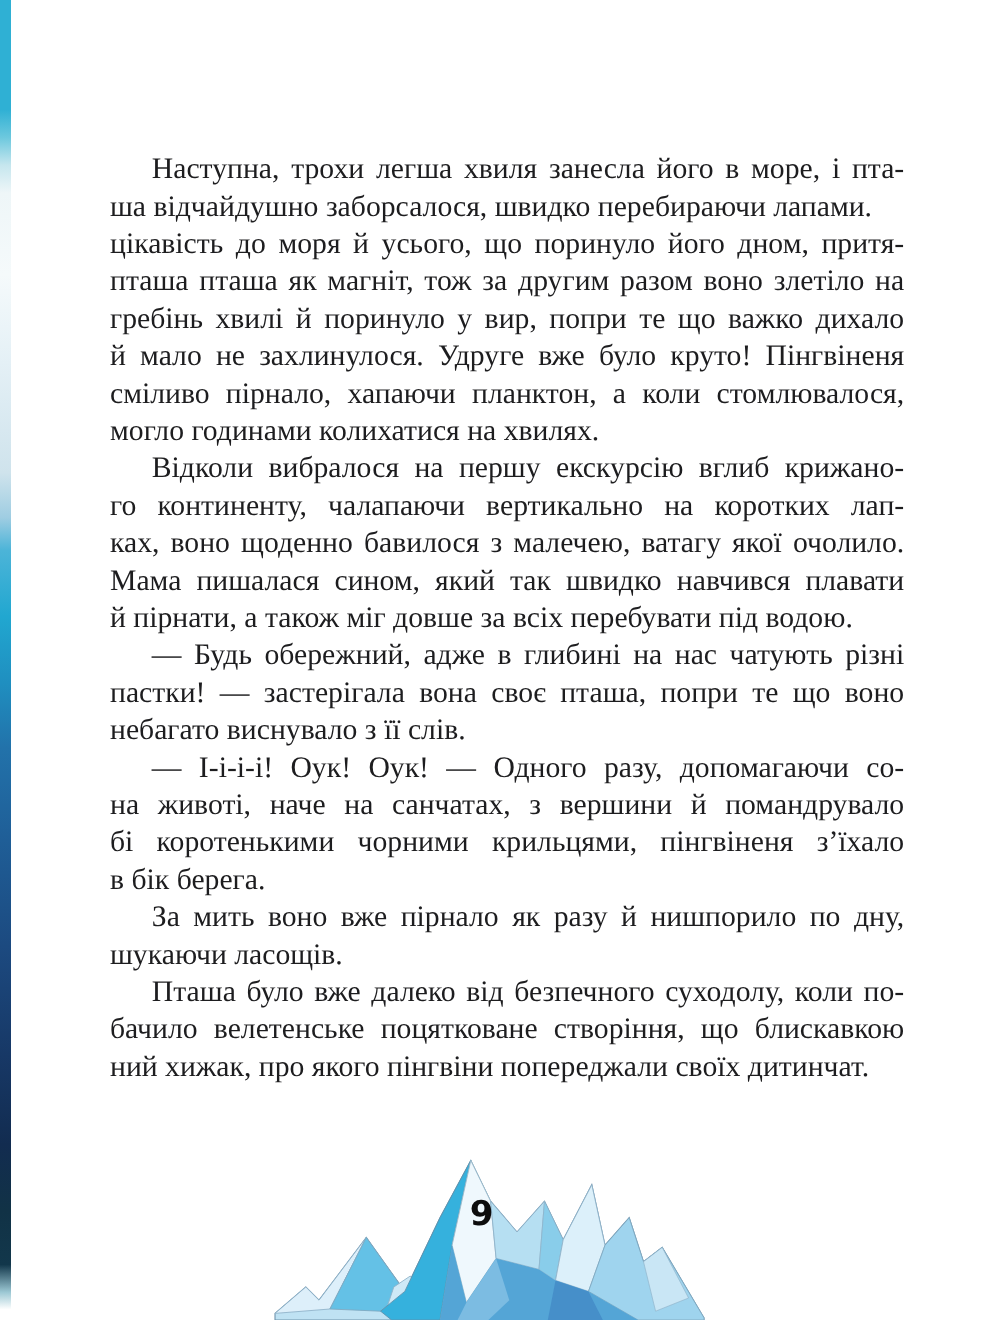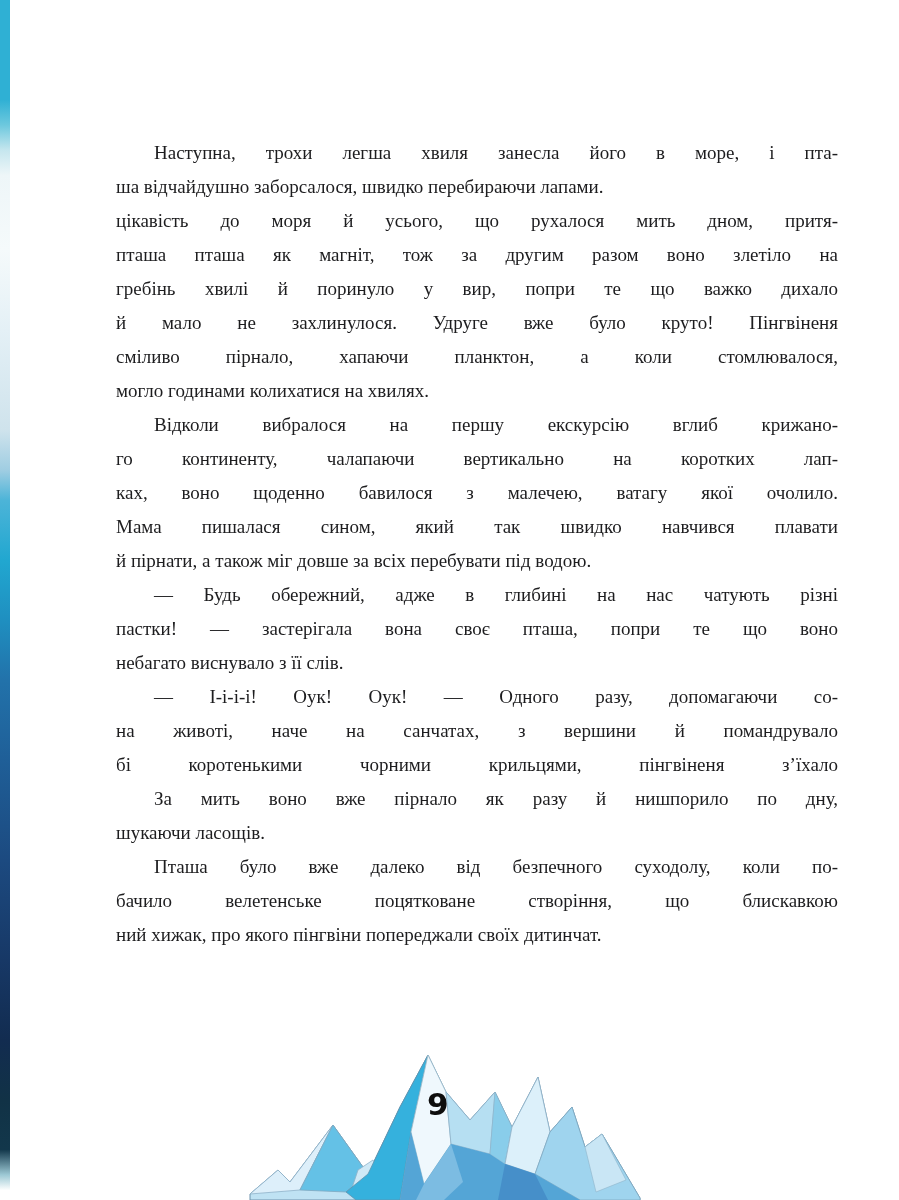--- a/index.html
+++ b/index.html
@@ -40,24 +40,23 @@
       #12374b 95.8%,
       #9cc8d4 97.9%,
       #ffffff 99.2%,
       #ffffff 100%);
   }
   .text-block {
     position: absolute;
     left: 100px; top: 136px;
     width: 722px;
     color: #1d1d1f;
-    font-size: 19px;
+    font-size: 27px;
     line-height: 34px;
     letter-spacing: 0;
-    margin-left: 16px;
   }
   .line {
     text-align: justify;
     text-align-last: justify;
   }
   .line.para-last {
     text-align-last: left;
   }
   .line.first {
     text-indent: 38px;
@@ -80,37 +79,38 @@
 </head>
 <body>
 
 <div class="page">
 
   <div class="edge-strip"></div>
 
   <main class="text-block">
       <div class="line first">Наступна, трохи легша хвиля занесла його в море, і пта-</div>
       <div class="line para-last">ша відчайдушно заборсалося, швидко перебираючи лапами.</div>
-      <div class="line">цікавість до моря й усього, що рухалося мить дном, притя-</div>
+      <div class="line">цікавість до моря й усього, що поринуло його дном, притя-</div>
       <div class="line">пташа пташа як магніт, тож за другим разом воно злетіло на</div>
       <div class="line">гребінь хвилі й поринуло у вир, попри те що важко дихало</div>
       <div class="line">й мало не захлинулося. Удруге вже було круто! Пінгвіненя</div>
       <div class="line">сміливо пірнало, хапаючи планктон, а коли стомлювалося,</div>
       <div class="line para-last">могло годинами колихатися на хвилях.</div>
       <div class="line first">Відколи вибралося на першу екскурсію вглиб крижано-</div>
       <div class="line">го континенту, чалапаючи вертикально на коротких лап-</div>
       <div class="line">ках, воно щоденно бавилося з малечею, ватагу якої очолило.</div>
       <div class="line">Мама пишалася сином, який так швидко навчився плавати</div>
       <div class="line para-last">й пірнати, а також міг довше за всіх перебувати під водою.</div>
       <div class="line first">— Будь обережний, адже в глибині на нас чатують різні</div>
       <div class="line">пастки! — застерігала вона своє пташа, попри те що воно</div>
       <div class="line para-last">небагато виснувало з її слів.</div>
       <div class="line first">— І-і-і-і! Оук! Оук! — Одного разу, допомагаючи со-</div>
       <div class="line">на животі, наче на санчатах, з вершини й помандрувало</div>
       <div class="line">бі коротенькими чорними крильцями, пінгвіненя з’їхало</div>
+      <div class="line para-last">в бік берега.</div>
       <div class="line first">За мить воно вже пірнало як разу й нишпорило по дну,</div>
       <div class="line para-last">шукаючи ласощів.</div>
       <div class="line first">Пташа було вже далеко від безпечного суходолу, коли по-</div>
       <div class="line">бачило велетенське поцятковане створіння, що блискавкою</div>
       <div class="line para-last">ний хижак, про якого пінгвіни попереджали своїх дитинчат.</div>
     </main>
 
   <svg class="iceberg" viewBox="0 0 398 148" preserveAspectRatio="none" aria-hidden="true">
     <g stroke="#7fa8c0" stroke-width="0" fill="none">
 

